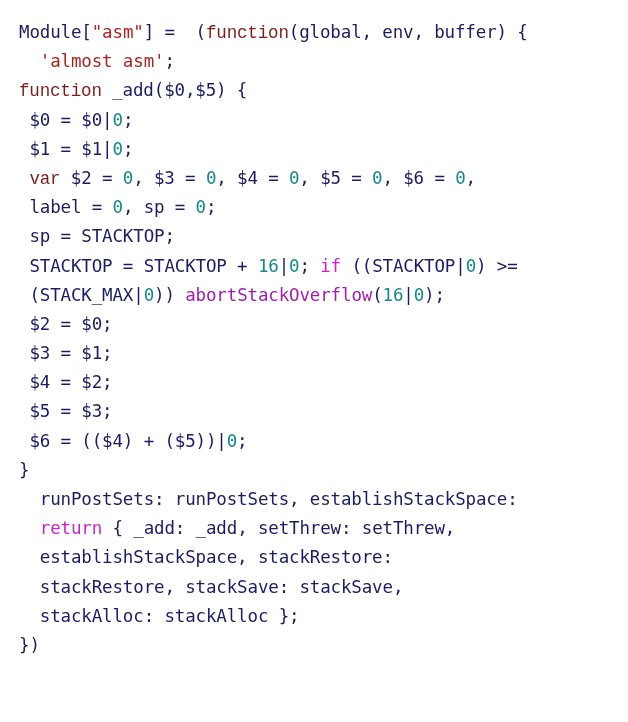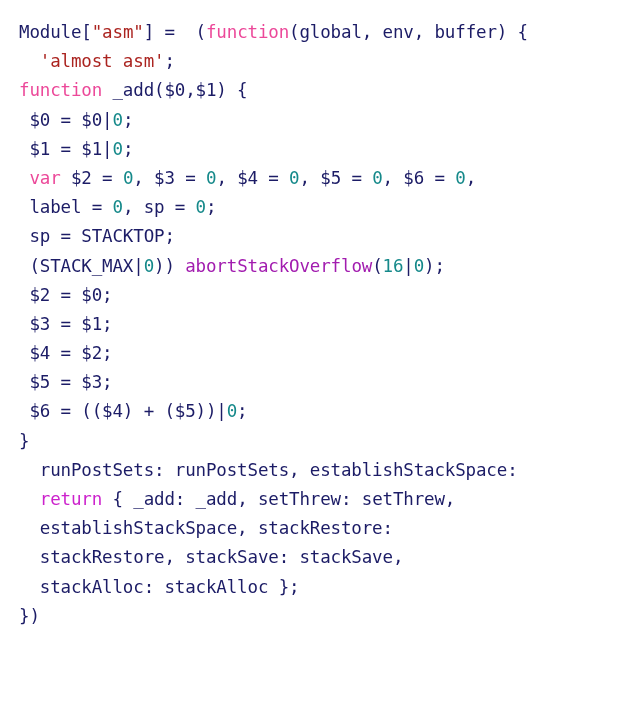--- a/index.html
+++ b/index.html
@@ -28,38 +28,39 @@
     line-height: 29.2px;
     font-size: 17.5px;
     white-space: pre;
     letter-spacing: -0.15px;
     color: #1c1c66;
     padding-left: 19px;
   }
   
   .t-plain   { color: #1c1c66; margin-top: 11px; }
   .t-punct   { color: #1c1c66; }
-  .t-kw      { color: #ec4899; }
+  .t-kw      { color: #7f1d1d; font-family: Liberation Mono, monospace; }
   .t-ctrl    { color: #cc22cc; }
   .t-num     { color: #15898a; }
   .t-str     { color: #ab2420; }
   .t-fn      { color: #a21caf; }
 </style>
 </head>
 <body>
 
 <div id="code-block">
     <div class="code-line"><span class="t-plain">Module</span><span class="t-punct">[</span><span class="t-str">"asm"</span><span class="t-punct">]</span><span class="t-punct"> =  (</span><span class="t-kw">function</span><span class="t-plain">(global, env, buffer) {</span></div>
     <div class="code-line"><span class="t-plain">  </span><span class="t-str">'almost asm'</span><span class="t-punct">;</span></div>
-    <div class="code-line"><span class="t-kw">function</span><span class="t-plain"> _add($0,$1) {</span></div>
+    <div class="code-line"><span class="t-kw">function</span><span class="t-plain"> _add($0,$5) {</span></div>
     <div class="code-line"><span class="t-plain"> $0 = $0|</span><span class="t-num">0</span><span class="t-punct">;</span></div>
     <div class="code-line"><span class="t-plain"> $1 = $1|</span><span class="t-num">0</span><span class="t-punct">;</span></div>
     <div class="code-line"><span class="t-plain"> </span><span class="t-kw">var</span><span class="t-plain"> $2 = </span><span class="t-num">0</span><span class="t-plain">, $3 = </span><span class="t-num">0</span><span class="t-plain">, $4 = </span><span class="t-num">0</span><span class="t-plain">, $5 = </span><span class="t-num">0</span><span class="t-plain">, $6 = </span><span class="t-num">0</span><span class="t-punct">,</span></div>
     <div class="code-line"><span class="t-plain"> label = </span><span class="t-num">0</span><span class="t-plain">, sp = </span><span class="t-num">0</span><span class="t-punct">;</span></div>
     <div class="code-line"><span class="t-plain"> sp = STACKTOP;</span></div>
+    <div class="code-line"><span class="t-plain"> STACKTOP = STACKTOP + </span><span class="t-num">16</span><span class="t-plain">|</span><span class="t-num">0</span><span class="t-punct">; </span><span class="t-ctrl">if</span><span class="t-plain"> ((STACKTOP|</span><span class="t-num">0</span><span class="t-plain">) &gt;=</span></div>
     <div class="code-line"><span class="t-plain"> (STACK_MAX|</span><span class="t-num">0</span><span class="t-plain">)) </span><span class="t-fn">abortStackOverflow</span><span class="t-plain">(</span><span class="t-num">16</span><span class="t-plain">|</span><span class="t-num">0</span><span class="t-plain">);</span></div>
     <div class="code-line"><span class="t-plain"> $2 = $0;</span></div>
     <div class="code-line"><span class="t-plain"> $3 = $1;</span></div>
     <div class="code-line"><span class="t-plain"> $4 = $2;</span></div>
     <div class="code-line"><span class="t-plain"> $5 = $3;</span></div>
     <div class="code-line"><span class="t-plain"> $6 = (($4) + ($5))|</span><span class="t-num">0</span><span class="t-punct">;</span></div>
     <div class="code-line"><span class="t-plain">}</span></div>
     <div class="code-line"><span class="t-plain">  runPostSets: runPostSets, establishStackSpace:</span></div>
     <div class="code-line"><span class="t-plain">  </span><span class="t-ctrl">return</span><span class="t-plain"> { _add: _add, setThrew: setThrew,</span></div>
     <div class="code-line"><span class="t-plain">  establishStackSpace, stackRestore:</span></div>

